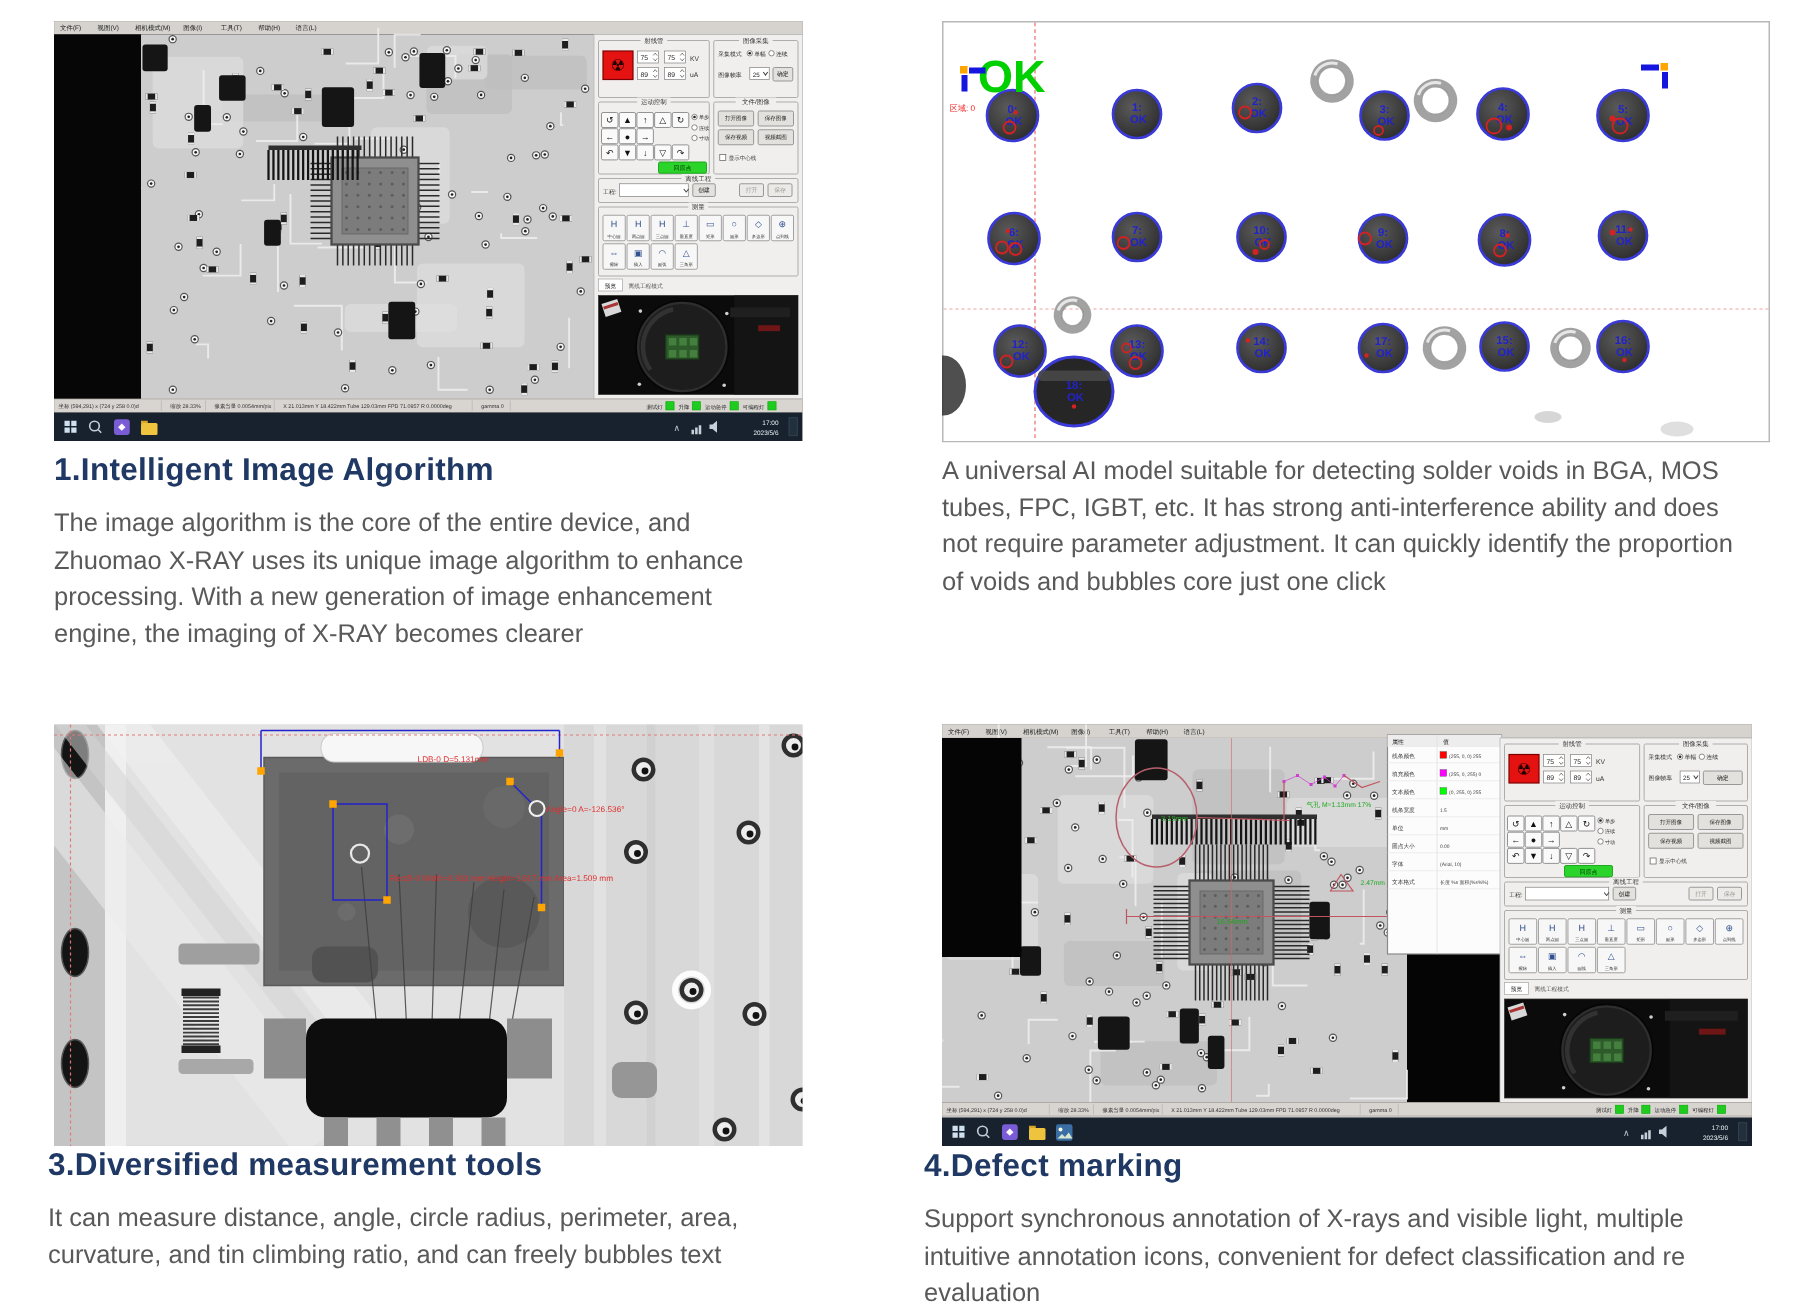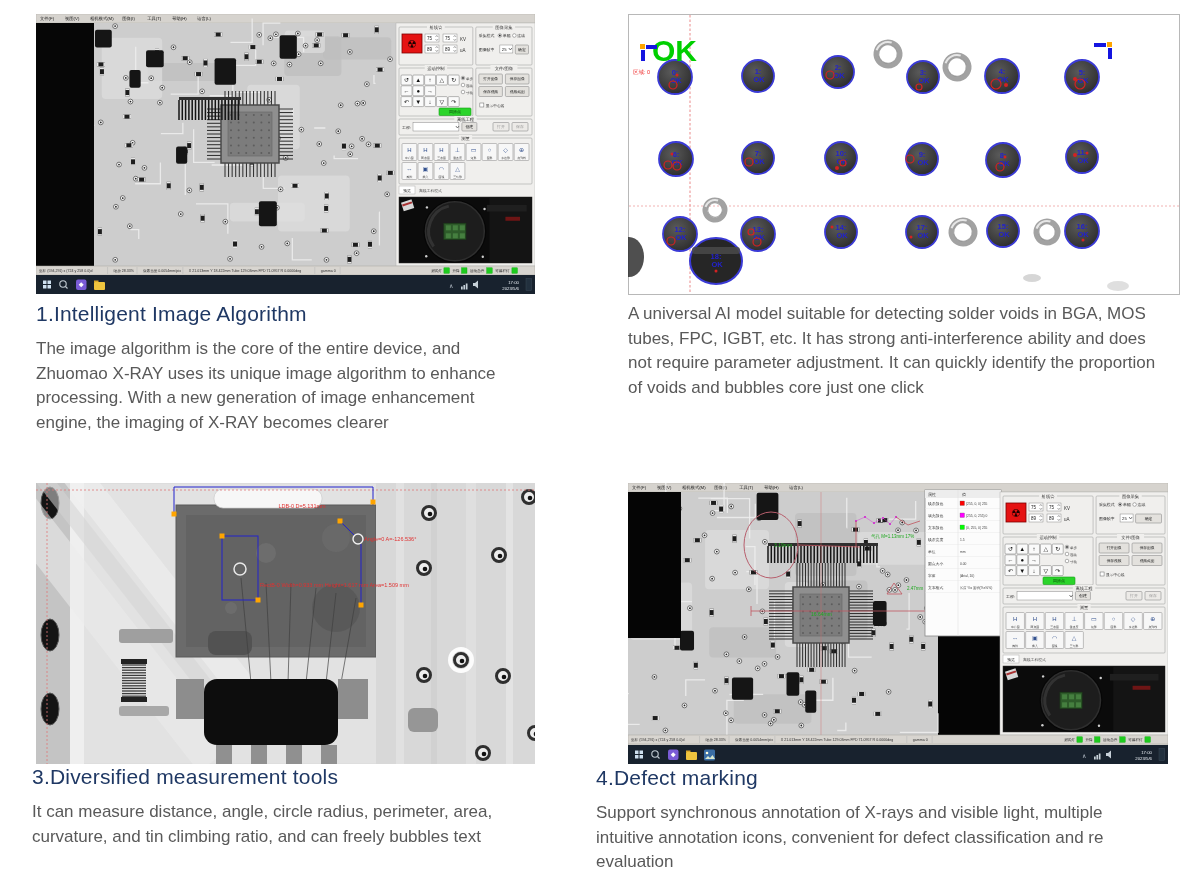--- a/index.html
+++ b/index.html
@@ -2,21 +2,21 @@
 <html><head>
 <meta charset="utf-8">
 <style>
   html,body{margin:0;padding:0;width:1200px;height:877px;background:#fff;overflow:hidden;
     font-family:"Liberation Sans",sans-serif;}
   #page{position:relative;width:1200px;height:877px;background:#fff;}
   .shot{position:absolute;}
   svg{display:block}
   svg text{font-family:"Liberation Sans",sans-serif}
   .textblock{position:absolute;}
-  .title{margin:0 0 11px 0;font-size:21px;font-weight:400;color:#1f3864;letter-spacing:.2px;}
+  .title{margin:0 0 11px 0;font-size:21px;font-weight:700;color:#1f3864;letter-spacing:.2px;}
   .body{margin:0;font-size:17px;line-height:1.45;color:#595959;}
 </style>
 </head>
 <body>
 
 <div id="page">
 
   <div class="shot" style="left:36px;top:14px;width:499px;height:280px">
     <svg id="svg1" viewBox="0 0 499 280" width="499" height="280">
         <rect x="0" y="0" width="499" height="280" fill="#d6d3ce" stroke="#9a9a9a" stroke-width="0.6"></rect>
@@ -1667,17 +1667,17 @@
 
   <div class="textblock" style="left:628px;top:302px;width:530px">
     <p class="body">A universal AI model suitable for detecting solder voids in BGA, MOS tubes, FPC, IGBT, etc. It has strong anti-interference ability and does not require parameter adjustment. It can quickly identify the proportion of voids and bubbles core just one click</p>
   </div>
 
   <div class="textblock" style="left:32px;top:765px;width:482px">
     <h2 class="title">3.Diversified measurement tools</h2>
     <p class="body">It can measure distance, angle, circle radius, perimeter, area, curvature, and tin climbing ratio, and can freely bubbles text</p>
   </div>
 
-  <div class="textblock" style="left:596px;top:766px;width:530px">
+  <div class="textblock" style="left:616px;top:766px;width:530px">
     <h2 class="title">4.Defect marking</h2>
     <p class="body">Support synchronous annotation of X-rays and visible light, multiple intuitive annotation icons, convenient for defect classification and re evaluation</p>
   </div>
 </div>
 
 </body></html>

